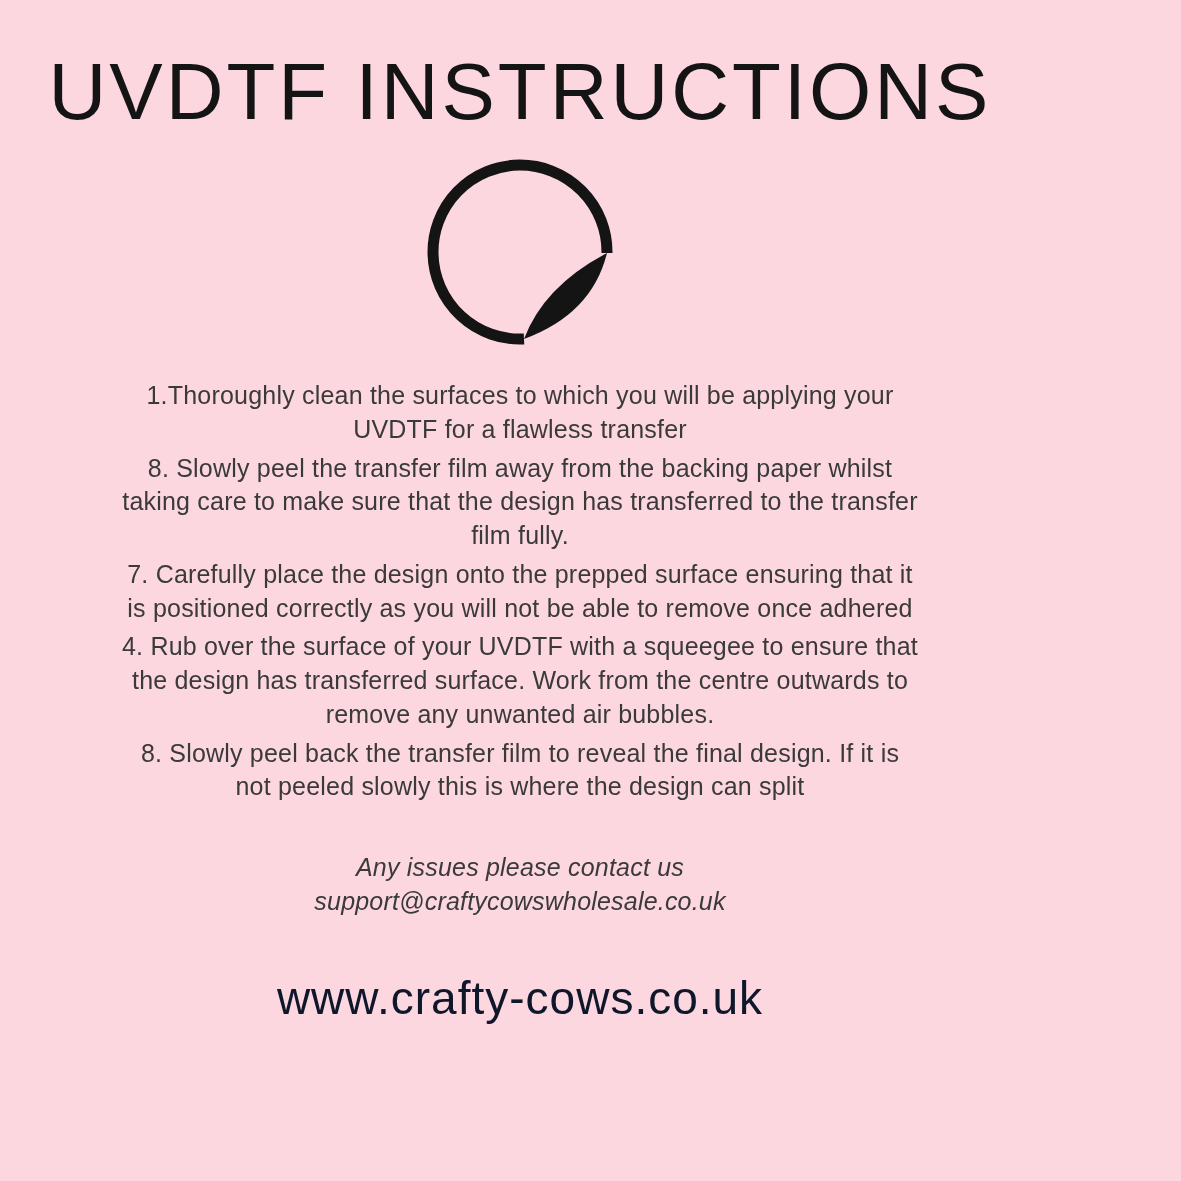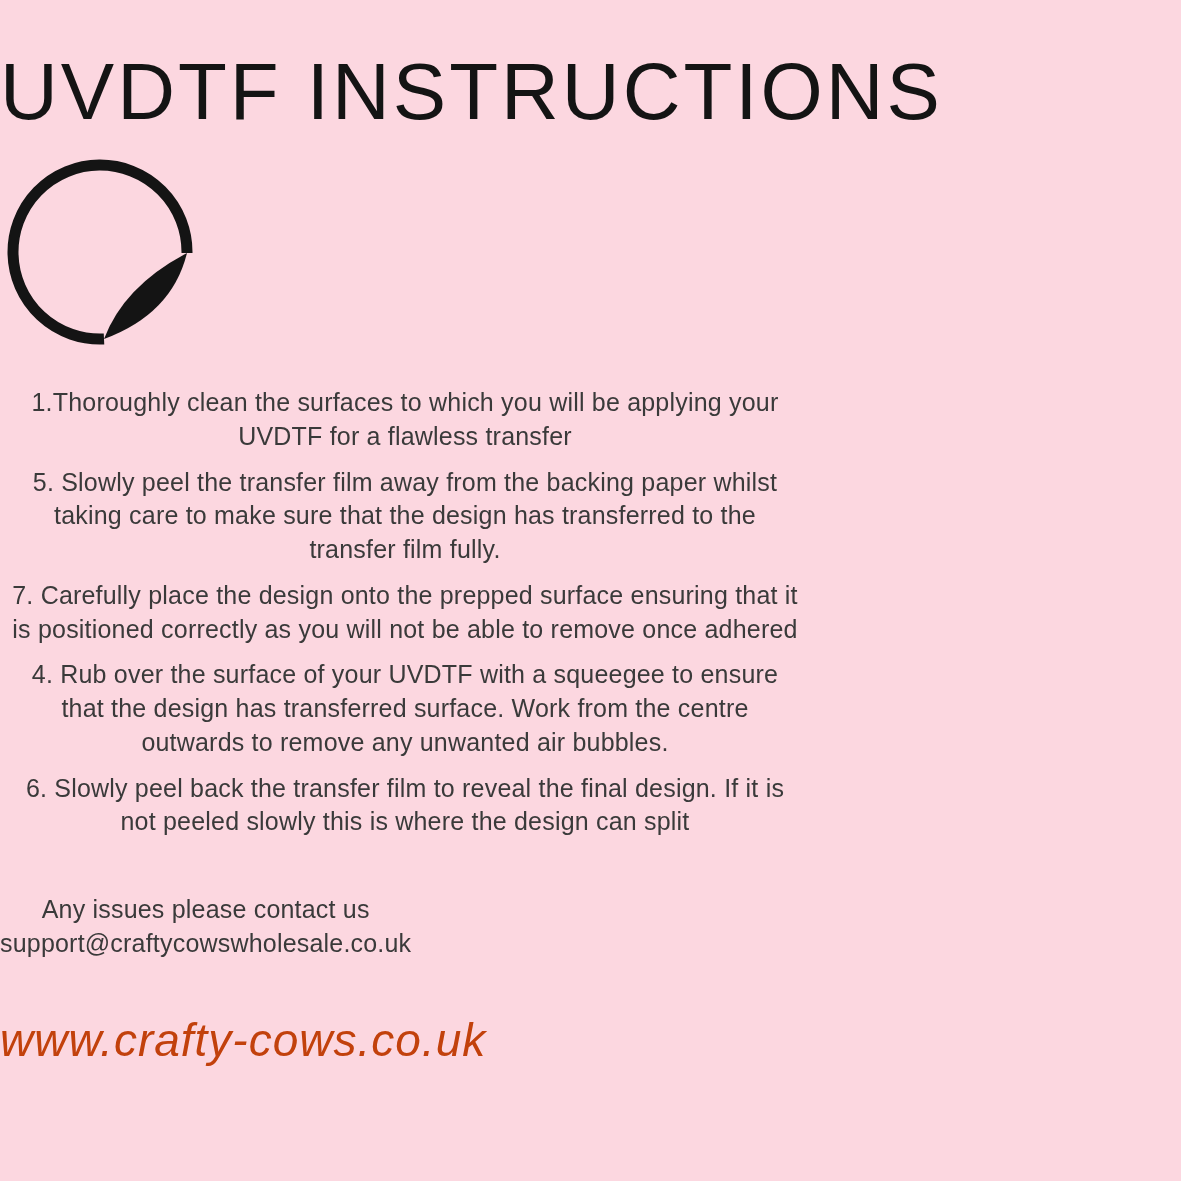--- a/index.html
+++ b/index.html
@@ -13,21 +13,21 @@
     background:var(--bg);
     font-family:"Liberation Sans", sans-serif;
     color:var(--ink);
     overflow:hidden;
   }
   .card{
     width:1040px;
     height:1181px;
     display:flex;
     flex-direction:column;
-    align-items:flex-start;
+    align-items:center;
     text-align:center;
   }
   .title{
     margin-top:52px;
     font-size:80px;
     font-weight:300;
     letter-spacing:3px;
     line-height:1;
     color:var(--title-ink);
     font-stretch:condensed;
@@ -45,58 +45,58 @@
     color:var(--title-ink);
   }
   .instructions{
     margin-top:22px;
     width:810px;
     font-size:25px;
     line-height:1.35;
     letter-spacing:0.2px;
   }
   .instructions p{
-    margin:12px;
+    margin:5px;
   }
   .contact{
     margin-top:42px;
     font-size:25px;
     line-height:1.35;
     letter-spacing:0.2px;
+    font-style:italic;
   }
   .website{
     margin-top:52px;
     font-size:46px;
     letter-spacing:1px;
-    color:#c2410c;
-    font-style:italic;
+    color:#0f172a;
   }
 </style>
 </head>
 <body>
 
 <div class="card">
 
   <h1 class="title">UVDTF INSTRUCTIONS</h1>
 
   <div class="icon-wrap">
     <svg viewBox="0 0 200 200" aria-hidden="true">
 
       <path d="M 187 101 A 87 87 0 1 0 104 187" fill="none" stroke="currentColor" stroke-width="11" stroke-linecap="butt"></path>
 
       <path d="M 187 101 Q 172 162 104 187 Q 124 134 187 101 Z" fill="currentColor"></path>
     </svg>
   </div>
 
   <div class="instructions">
     <p>1.Thoroughly clean the surfaces to which you will be applying your UVDTF for a flawless transfer</p>
-    <p>5. Slowly peel the transfer film away from the backing paper whilst taking care to make sure that the design has transferred to the transfer film fully.</p>
+    <p>8. Slowly peel the transfer film away from the backing paper whilst taking care to make sure that the design has transferred to the transfer film fully.</p>
     <p>7. Carefully place the design onto the prepped surface ensuring that it is positioned correctly as you will not be able to remove once adhered</p>
     <p>4. Rub over the surface of your UVDTF with a squeegee to ensure that the design has transferred surface. Work from the centre outwards to remove any unwanted air bubbles.</p>
-    <p>6. Slowly peel back the transfer film to reveal the final design. If it is not peeled slowly this is where the design can split</p>
+    <p>8. Slowly peel back the transfer film to reveal the final design. If it is not peeled slowly this is where the design can split</p>
   </div>
 
   <div class="contact">
     <p>Any issues please contact us</p>
     <p>support@craftycowswholesale.co.uk</p>
   </div>
 
   <div class="website">www.crafty-cows.co.uk</div>
 
 </div>

